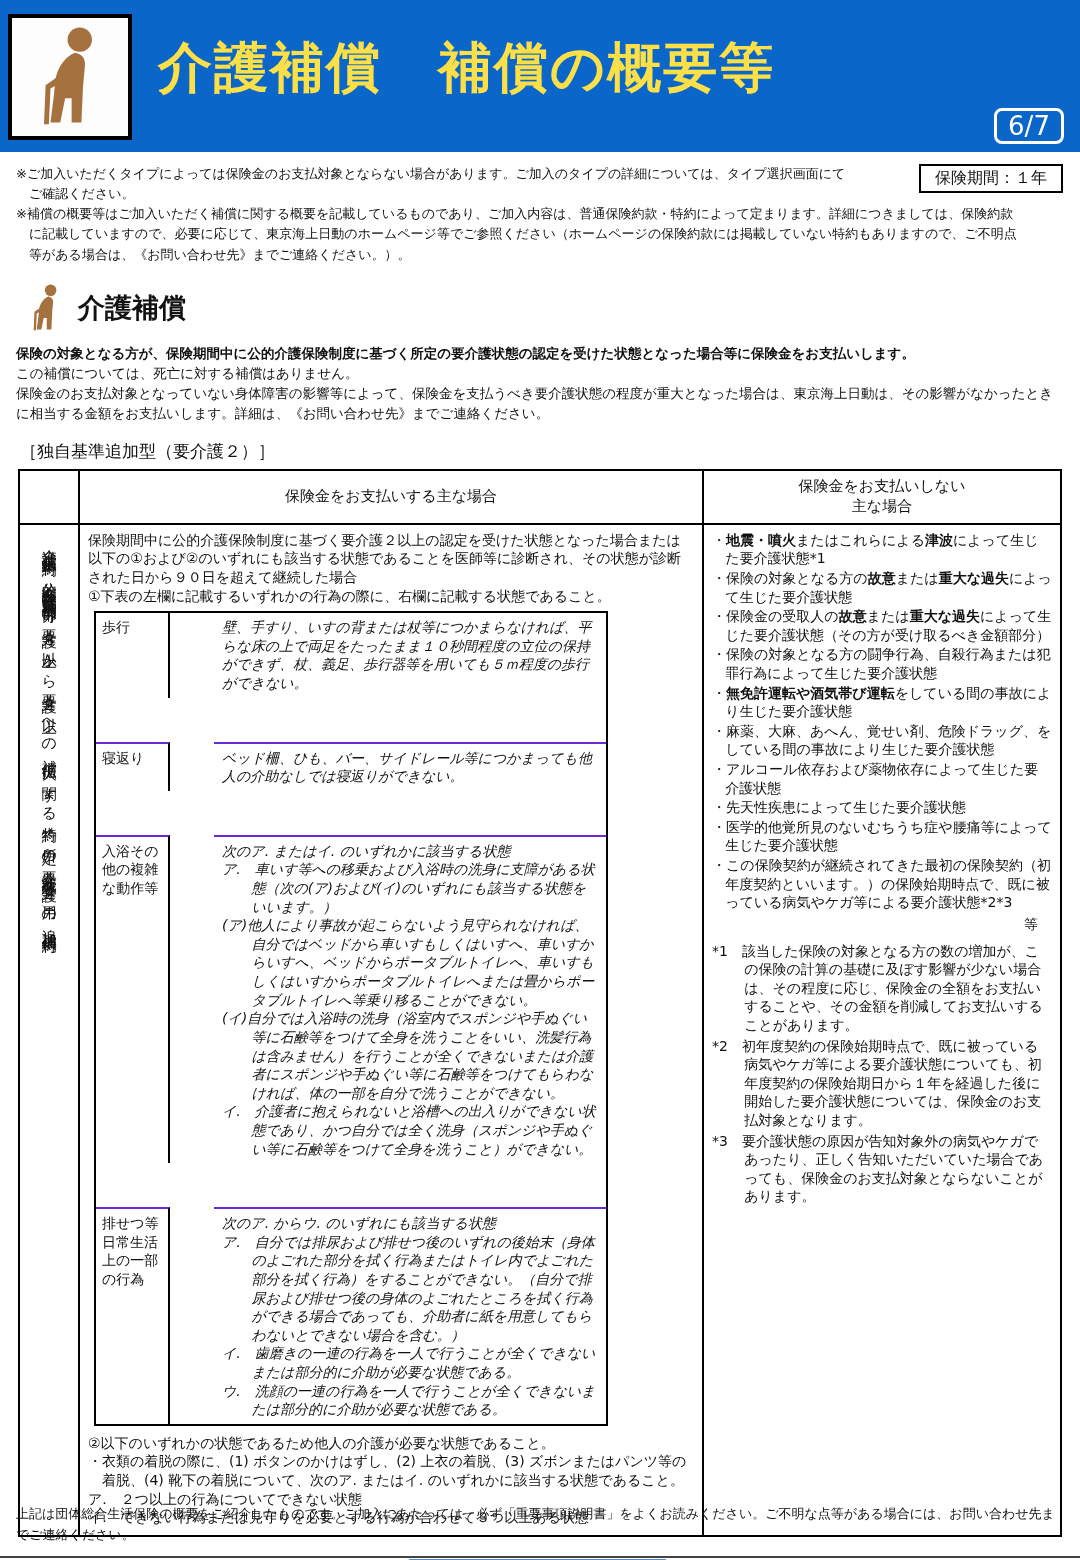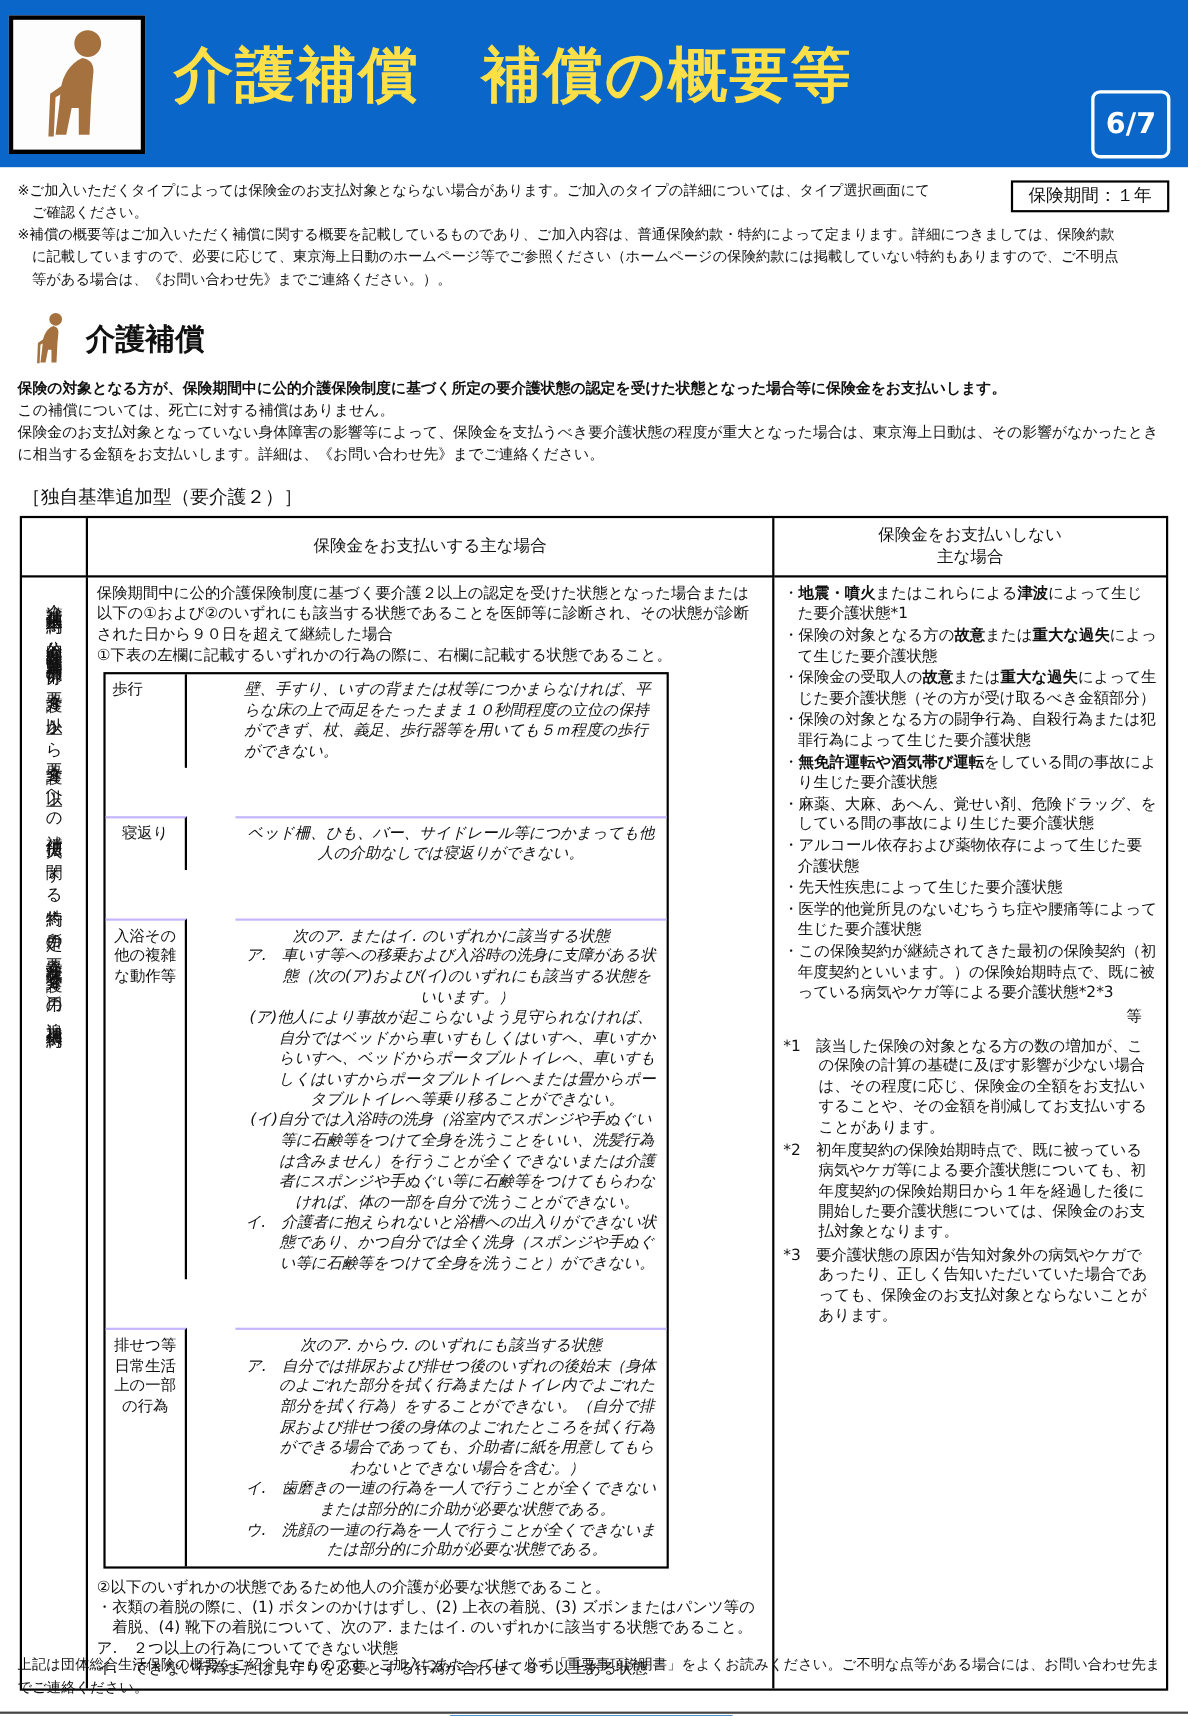--- a/index.html
+++ b/index.html
@@ -11,22 +11,22 @@
   
   .banner { position:relative; height:152px; background:#0a66c8; }
   .icon-box {
     position:absolute; left:8px; top:14px; width:124px; height:126px;
     background:#fdfdfd; border:4px solid #000; display:flex; align-items:center; justify-content:center;
   }
   .page-title {
     position:absolute; left:158px; top:32px; color:#fde047; font-size:54px; font-weight:bold; letter-spacing:2px;
   }
   .page-badge {
-    position:absolute; right:16px; bottom:8px; min-width:70px; height:62px;
-    border:3px solid #fff; border-radius:8px; color:#fff; font-size:26px; font-weight:bold;
+    position:absolute; right:16px; bottom:8px; min-width:70px; height:36px;
+    border:3px solid #fff; border-radius:8px; color:#fff; font-size:26px; font-weight:normal;
     display:flex; align-items:center; justify-content:center; padding:0 10px;text-align:right;
   }
   
   .notes { margin:12px 16px 0 16px; font-size:13px; line-height:1.55; }
   .preline { white-space:pre-line; }
   .period-box {
     position:absolute; right:17px; top:164px; border:2px solid #000;
     font-size:16px; padding:2px 14px; background:#fff;
   }
   
@@ -45,21 +45,21 @@
   .side-cell { display:flex; justify-content:center; align-items:flex-start; padding:12px 2px; }
   .side-label { writing-mode:vertical-rl; text-orientation:upright; font-size:15px;
                 line-height:1.5; letter-spacing:2px; max-height:735px; }
   .pay-cell { padding:6px 8px 8px 8px; }
   .nopay-cell { padding:6px 8px 8px 8px; }
   
   .atable { margin:6px 2px 8px 6px; width:514px; border:2px solid #000; display:grid;
             grid-template-columns:74px 1fr;gap:44px; }
   .atable .al { border-right:2px solid #000; padding:5px 6px; }
   .atable .av { padding:5px 8px;font-style:italic; }
-  .atable .rt { border-top:2px solid #c4b5fd;text-align:center; }
+  .atable .rt { border-top:2px solid #6d28d9; }
   .hang1 { padding-left:1em; text-indent:-1em; }
   .hang2 { padding-left:2.1em; text-indent:-2.1em; }
   .bullet { padding-left:0.95em; text-indent:-0.95em; margin-bottom:1px; }
   .bullet b, .intro b { font-weight:bold; }
   .etc-line { text-align:right; padding:2px 14px 6px 0; }
   .footnote { padding-left:2.3em; text-indent:-2.3em; margin-top:2px; }
   
   .arrow-wrap { position:relative; width:470px; margin:22px auto 0 auto; height:178px; }
   .arrow-wrap svg { display:block; }
   .arrow-label { position:absolute; top:14px; left:0; width:100%; text-align:center;

